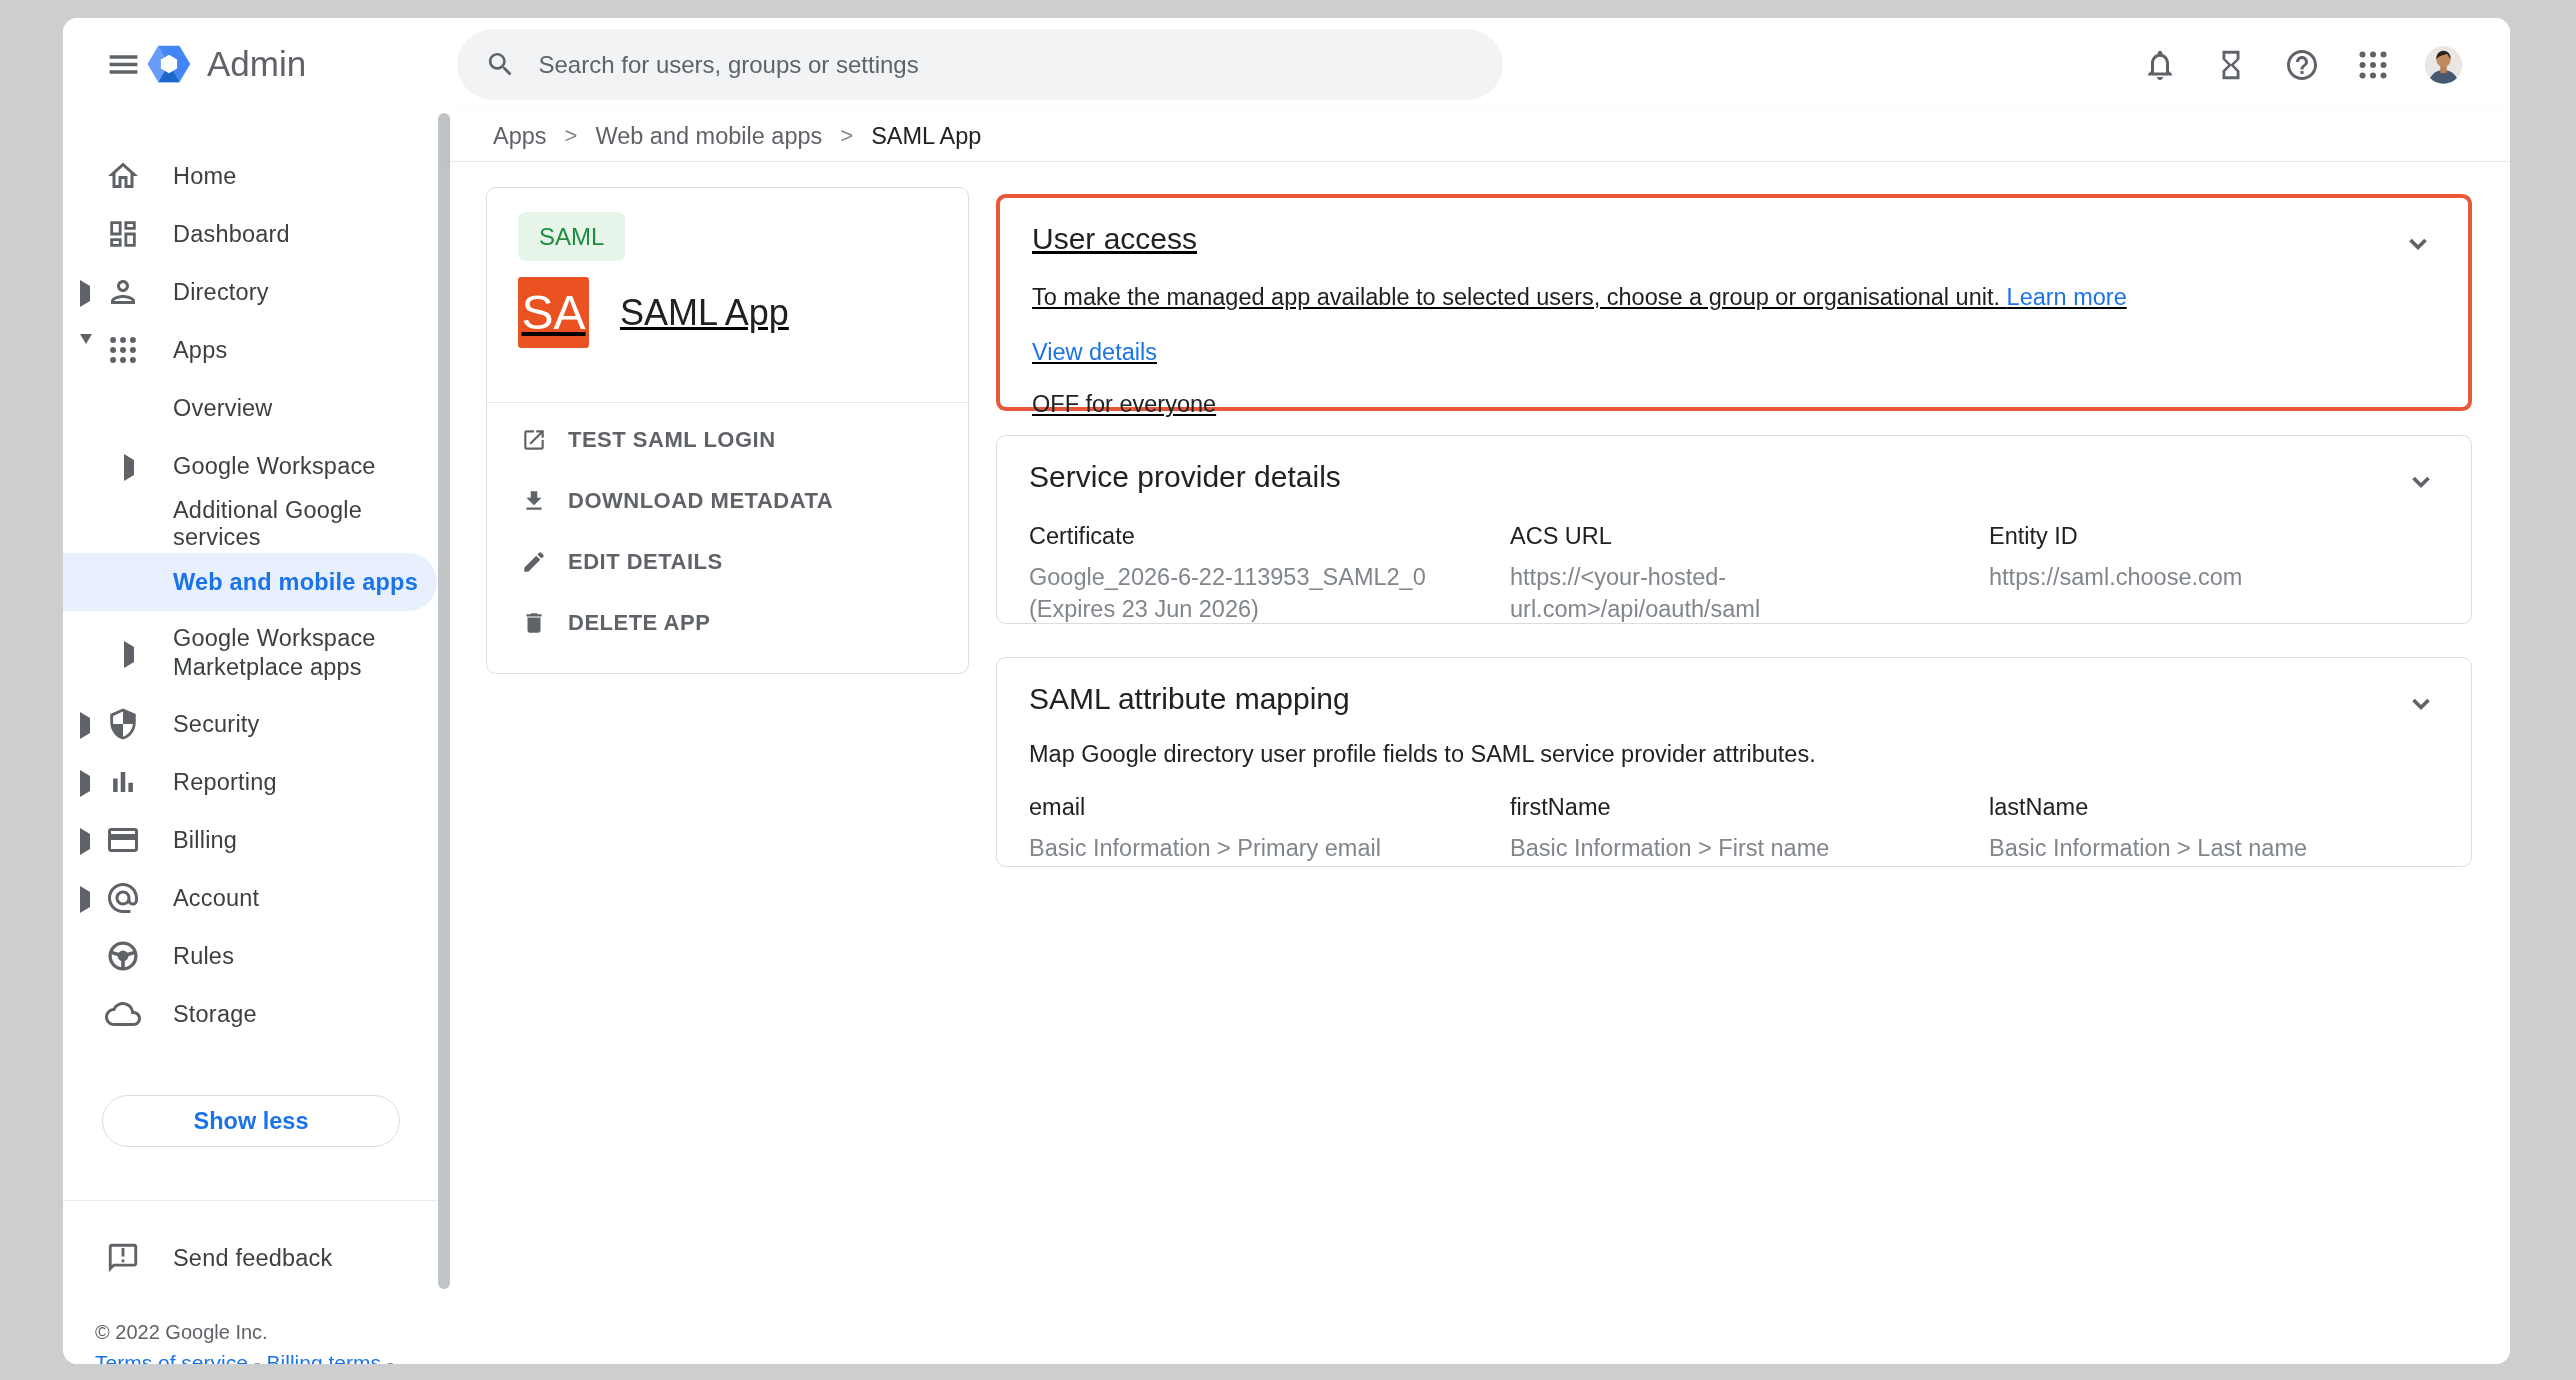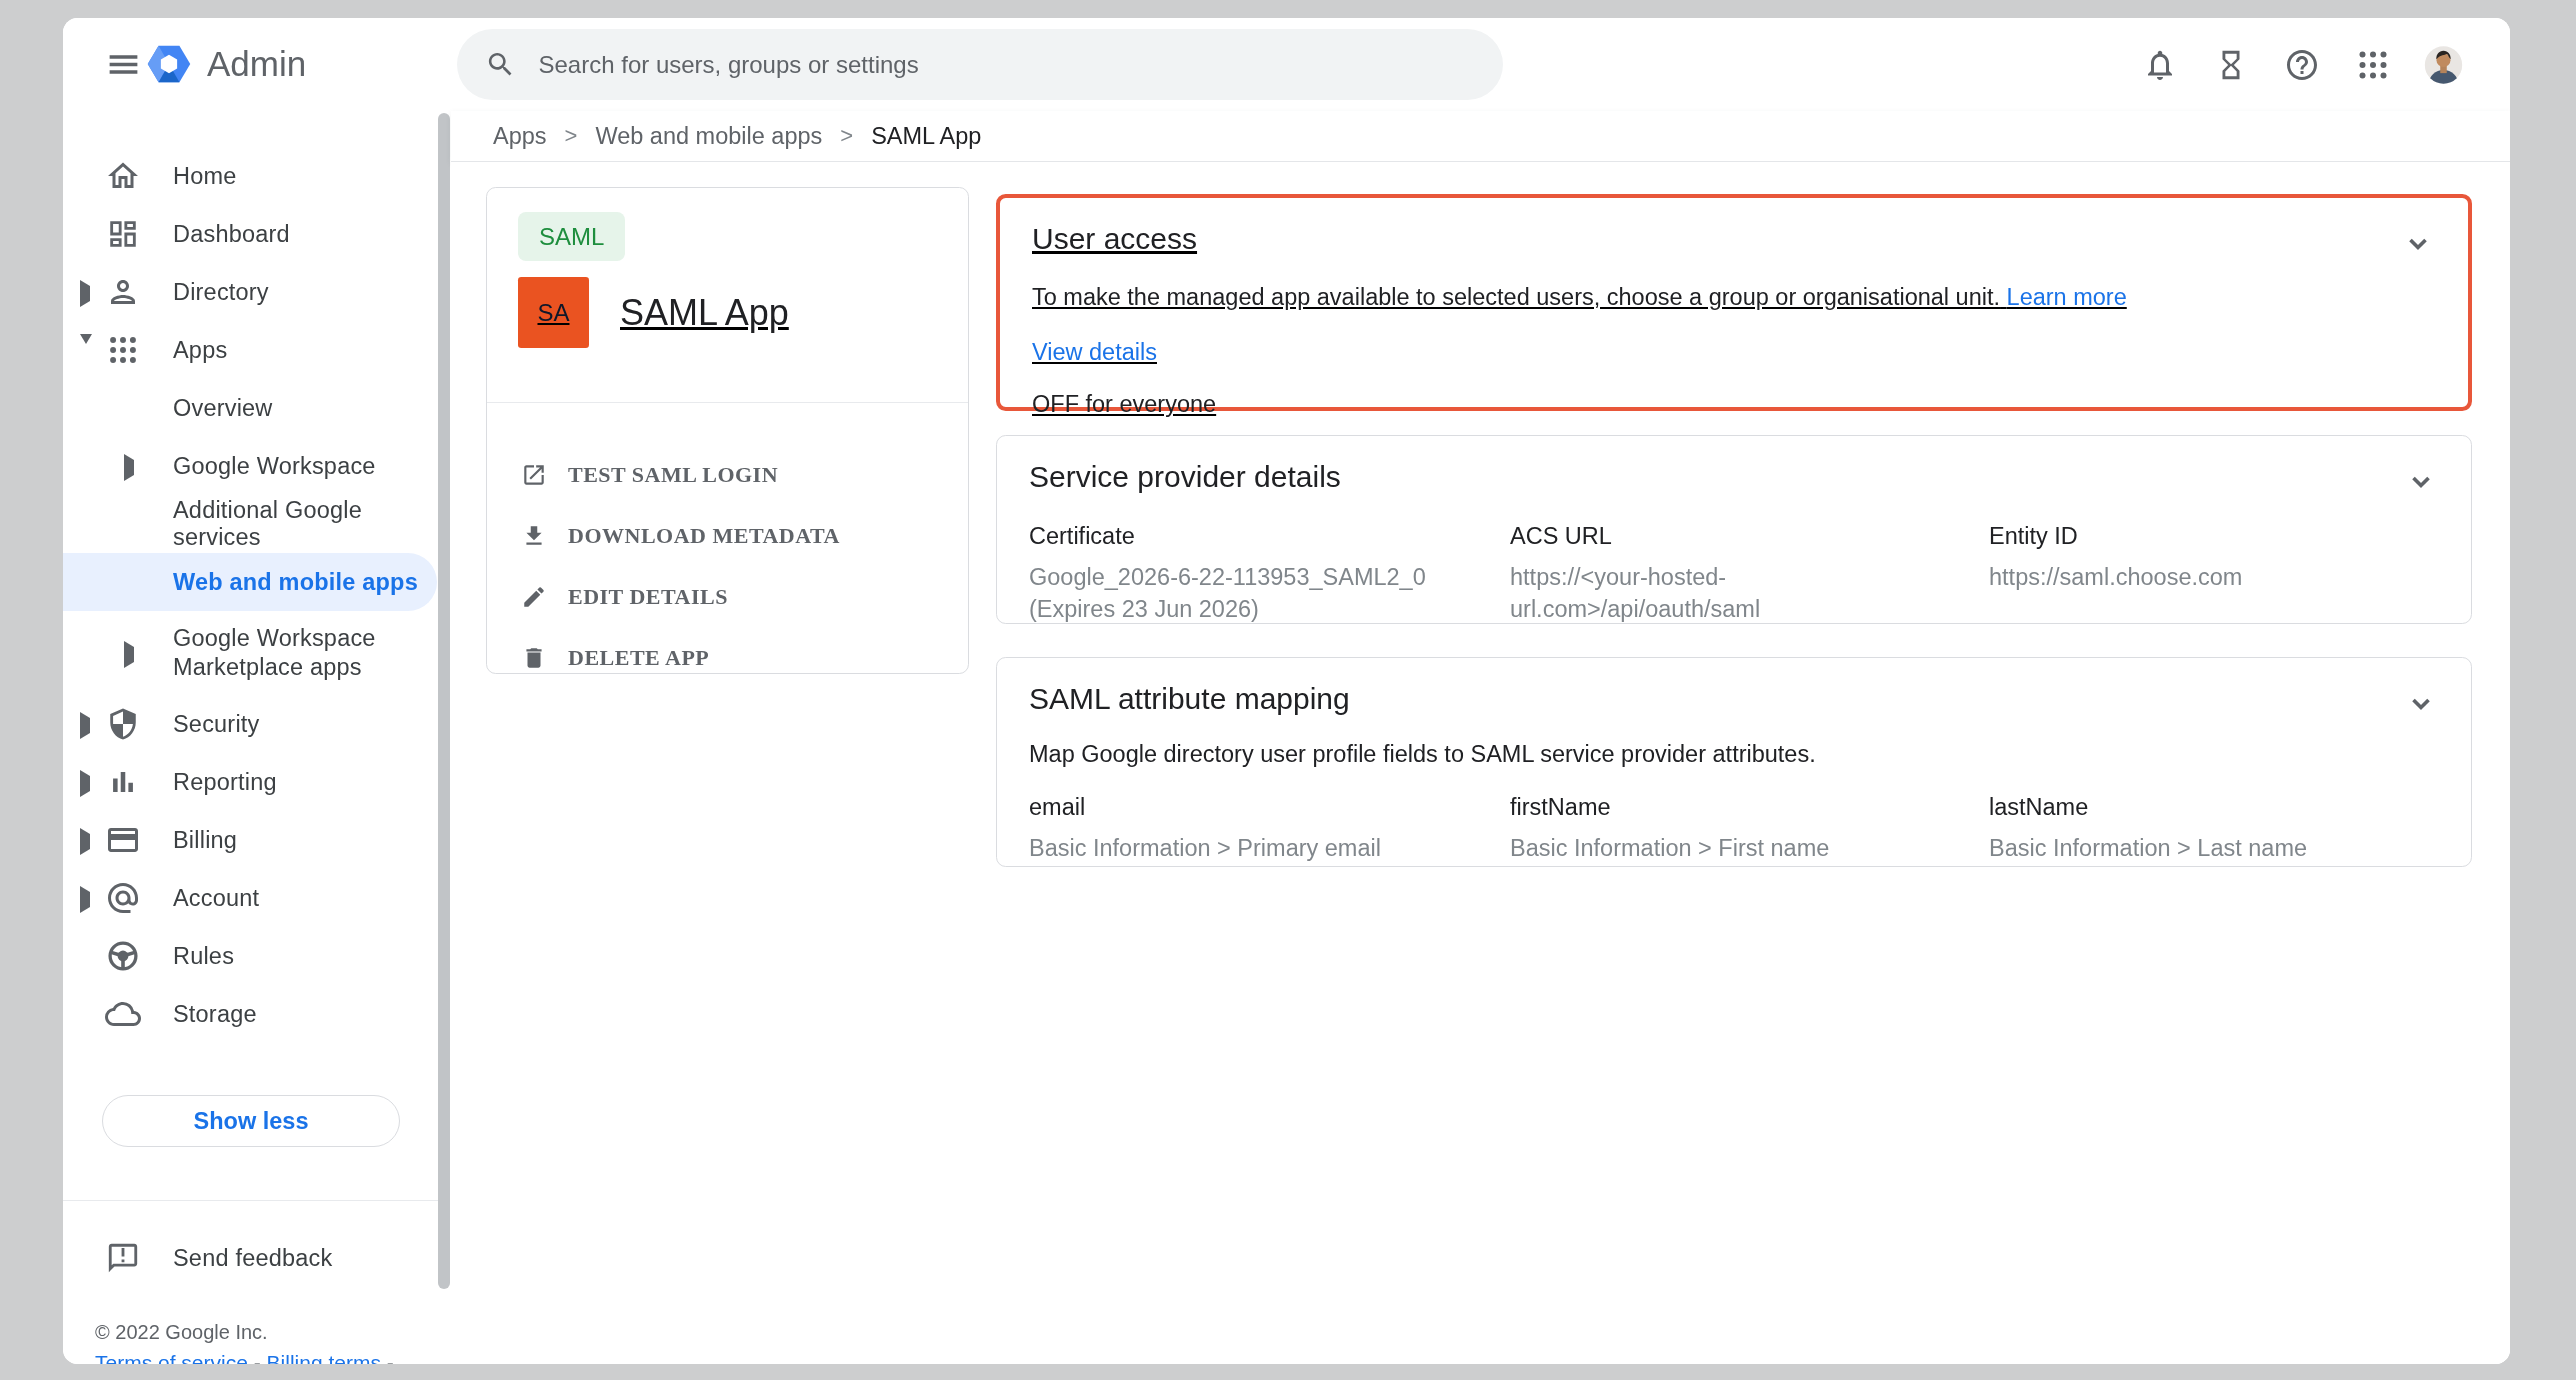--- a/index.html
+++ b/index.html
@@ -48,24 +48,24 @@
   .bc-item{color:#5f6368;cursor:pointer;}
   .bc-item.current{color:#202124;cursor:default;}
   .bc-sep{color:#80868b;font-size:22px;}
   .content{position:absolute;top:51px;left:0;right:0;bottom:0;background:#fff;}
 
   
   .app-card{position:absolute;left:35px;top:25px;width:483px;height:487px;background:#fff;border:1.6px solid #dadce0;border-radius:9.7px;box-sizing:border-box;}
   .app-card-top{height:215px;border-bottom:1.6px solid #e8eaed;box-sizing:border-box;padding:24px 31px 0 31px;text-decoration:underline;}
   .badge{display:inline-block;background:#e6f4ea;color:#1e8e3e;font-size:24px;padding:10.5px 21px;border-radius:8px;}
   .app-id-row{display:flex;align-items:center;margin-top:16px;}
-  .app-avatar{width:71px;height:71px;background:#ea5321;border-radius:3.2px;display:flex;align-items:center;justify-content:center;color:#0f172a;font-size:24px;}
+  .app-avatar{width:71px;height:71px;background:#ea5321;border-radius:3.2px;display:flex;align-items:center;justify-content:center;color:#ffffff;font-size:48px;}
   .app-title{margin-left:31px;font-size:36px;color:#202124;}
   .app-actions{padding-top:24px;}
-  .action-row{height:61px;display:flex;align-items:flex-end;padding-left:34px;cursor:pointer;font-family:Liberation Serif, serif;}
+  .action-row{height:61px;display:flex;align-items:flex-start;padding-left:34px;cursor:pointer;}
   .action-label{margin-left:21px;font-size:22px;font-weight:bold;letter-spacing:0.5px;color:#5f6368;}
 
   
   .card{position:absolute;left:545px;width:1476px;background:#fff;border:1.6px solid #dadce0;border-radius:9.7px;box-sizing:border-box;padding:24px 32px;}
   .card.highlight{border:4px solid #e8573a;text-decoration:underline;}
   .card-head{display:flex;align-items:flex-start;justify-content:space-between;}
   .card-title{font-size:30px;color:#202124;}
   .chevron{cursor:pointer;margin-top:3.2px;}
   .card-desc{margin-top:21px;font-size:23.5px;color:#202124;line-height:31px;}
   .link{color:#1a73e8;cursor:pointer;text-decoration:none;}

